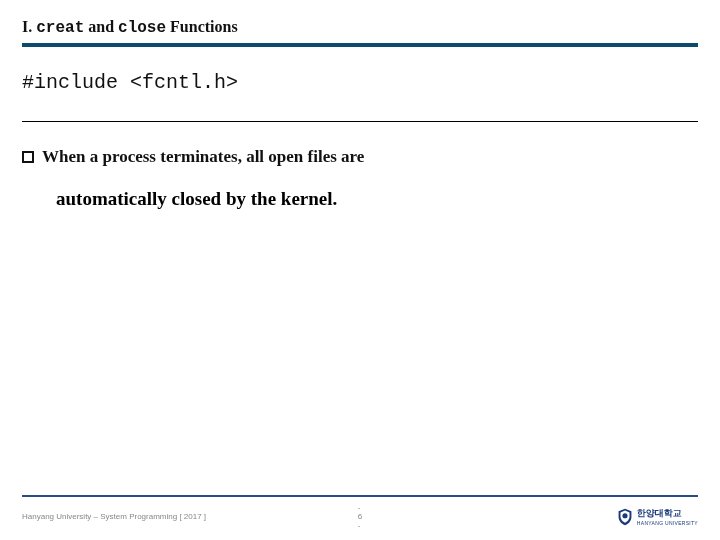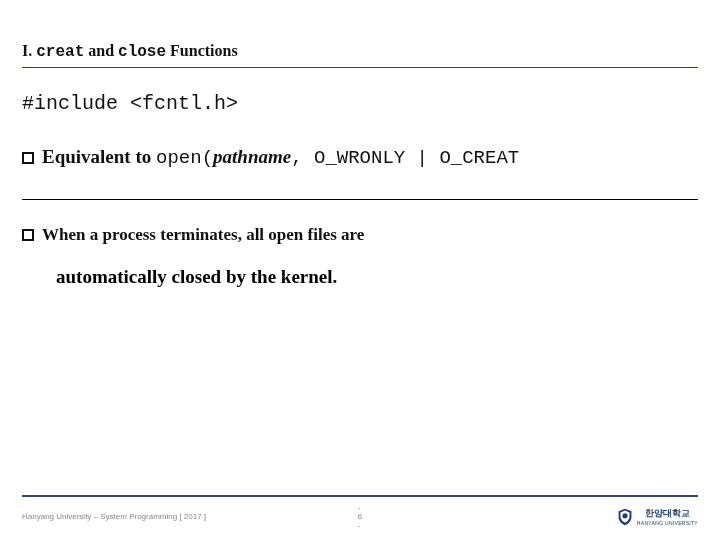--- a/index.html
+++ b/index.html
@@ -11,24 +11,23 @@
     position: relative;
     overflow: hidden;
   }
   .slide {
     width: 100%;
     height: 100%;
     padding: 18px 22px 0 22px;
     position: relative;
   }
   .title-row {
-    border-bottom: 1px solid #0c4a6e;
+    border-bottom: 4px solid #0c4a6e;
     padding-bottom: 6px;
     margin-bottom: 20px;
-    margin-top: 24px;
   }
   .title-row .roman {
     font-family: Georgia, serif;
     font-weight: bold;
     font-size: 16px;
     color: #111;
   }
   .title-row .mono {
     font-family: 'Courier New', Courier, monospace;
     font-weight: bold;
@@ -146,21 +145,21 @@
   }
   .footer .left {
     flex: 1;
   }
   .footer .center {
     flex: 0;
     color: #888;
   }
   .footer .right {
     flex: 1;
-    text-align: center;
+    text-align: left;
     display: flex;
     align-items: center;
     justify-content: flex-end;
     gap: 6px;
   }
   .logo {
     display: inline-flex;
     align-items: center;
     gap: 4px;
   }
@@ -187,23 +186,20 @@
 <div class="slide">
 
   <div class="title-row">
     <span class="roman">I. </span><span class="mono">creat</span><span class="rest"> and </span><span class="mono">close</span><span class="rest"> Functions</span>
   </div>
 
   <div class="block">
     <div class="code-decl">#include &lt;fcntl.h&gt;</div>
   </div>
 
-  <div class="bullet-line">
-    <span class="sq"></span><span>Equivalent to </span><span class="mono">open(</span><span class="it">pathname</span><span class="mono">, O_WRONLY | O_CREAT</span>
-  </div>
 
   <div class="sep"></div>
 
   <div class="block">
   </div>
 
   <div class="body-text">
     <span class="sq"></span><span>When a process terminates, all open files are</span>
   </div>
   <div class="body-cont">automatically closed by the kernel.</div>

